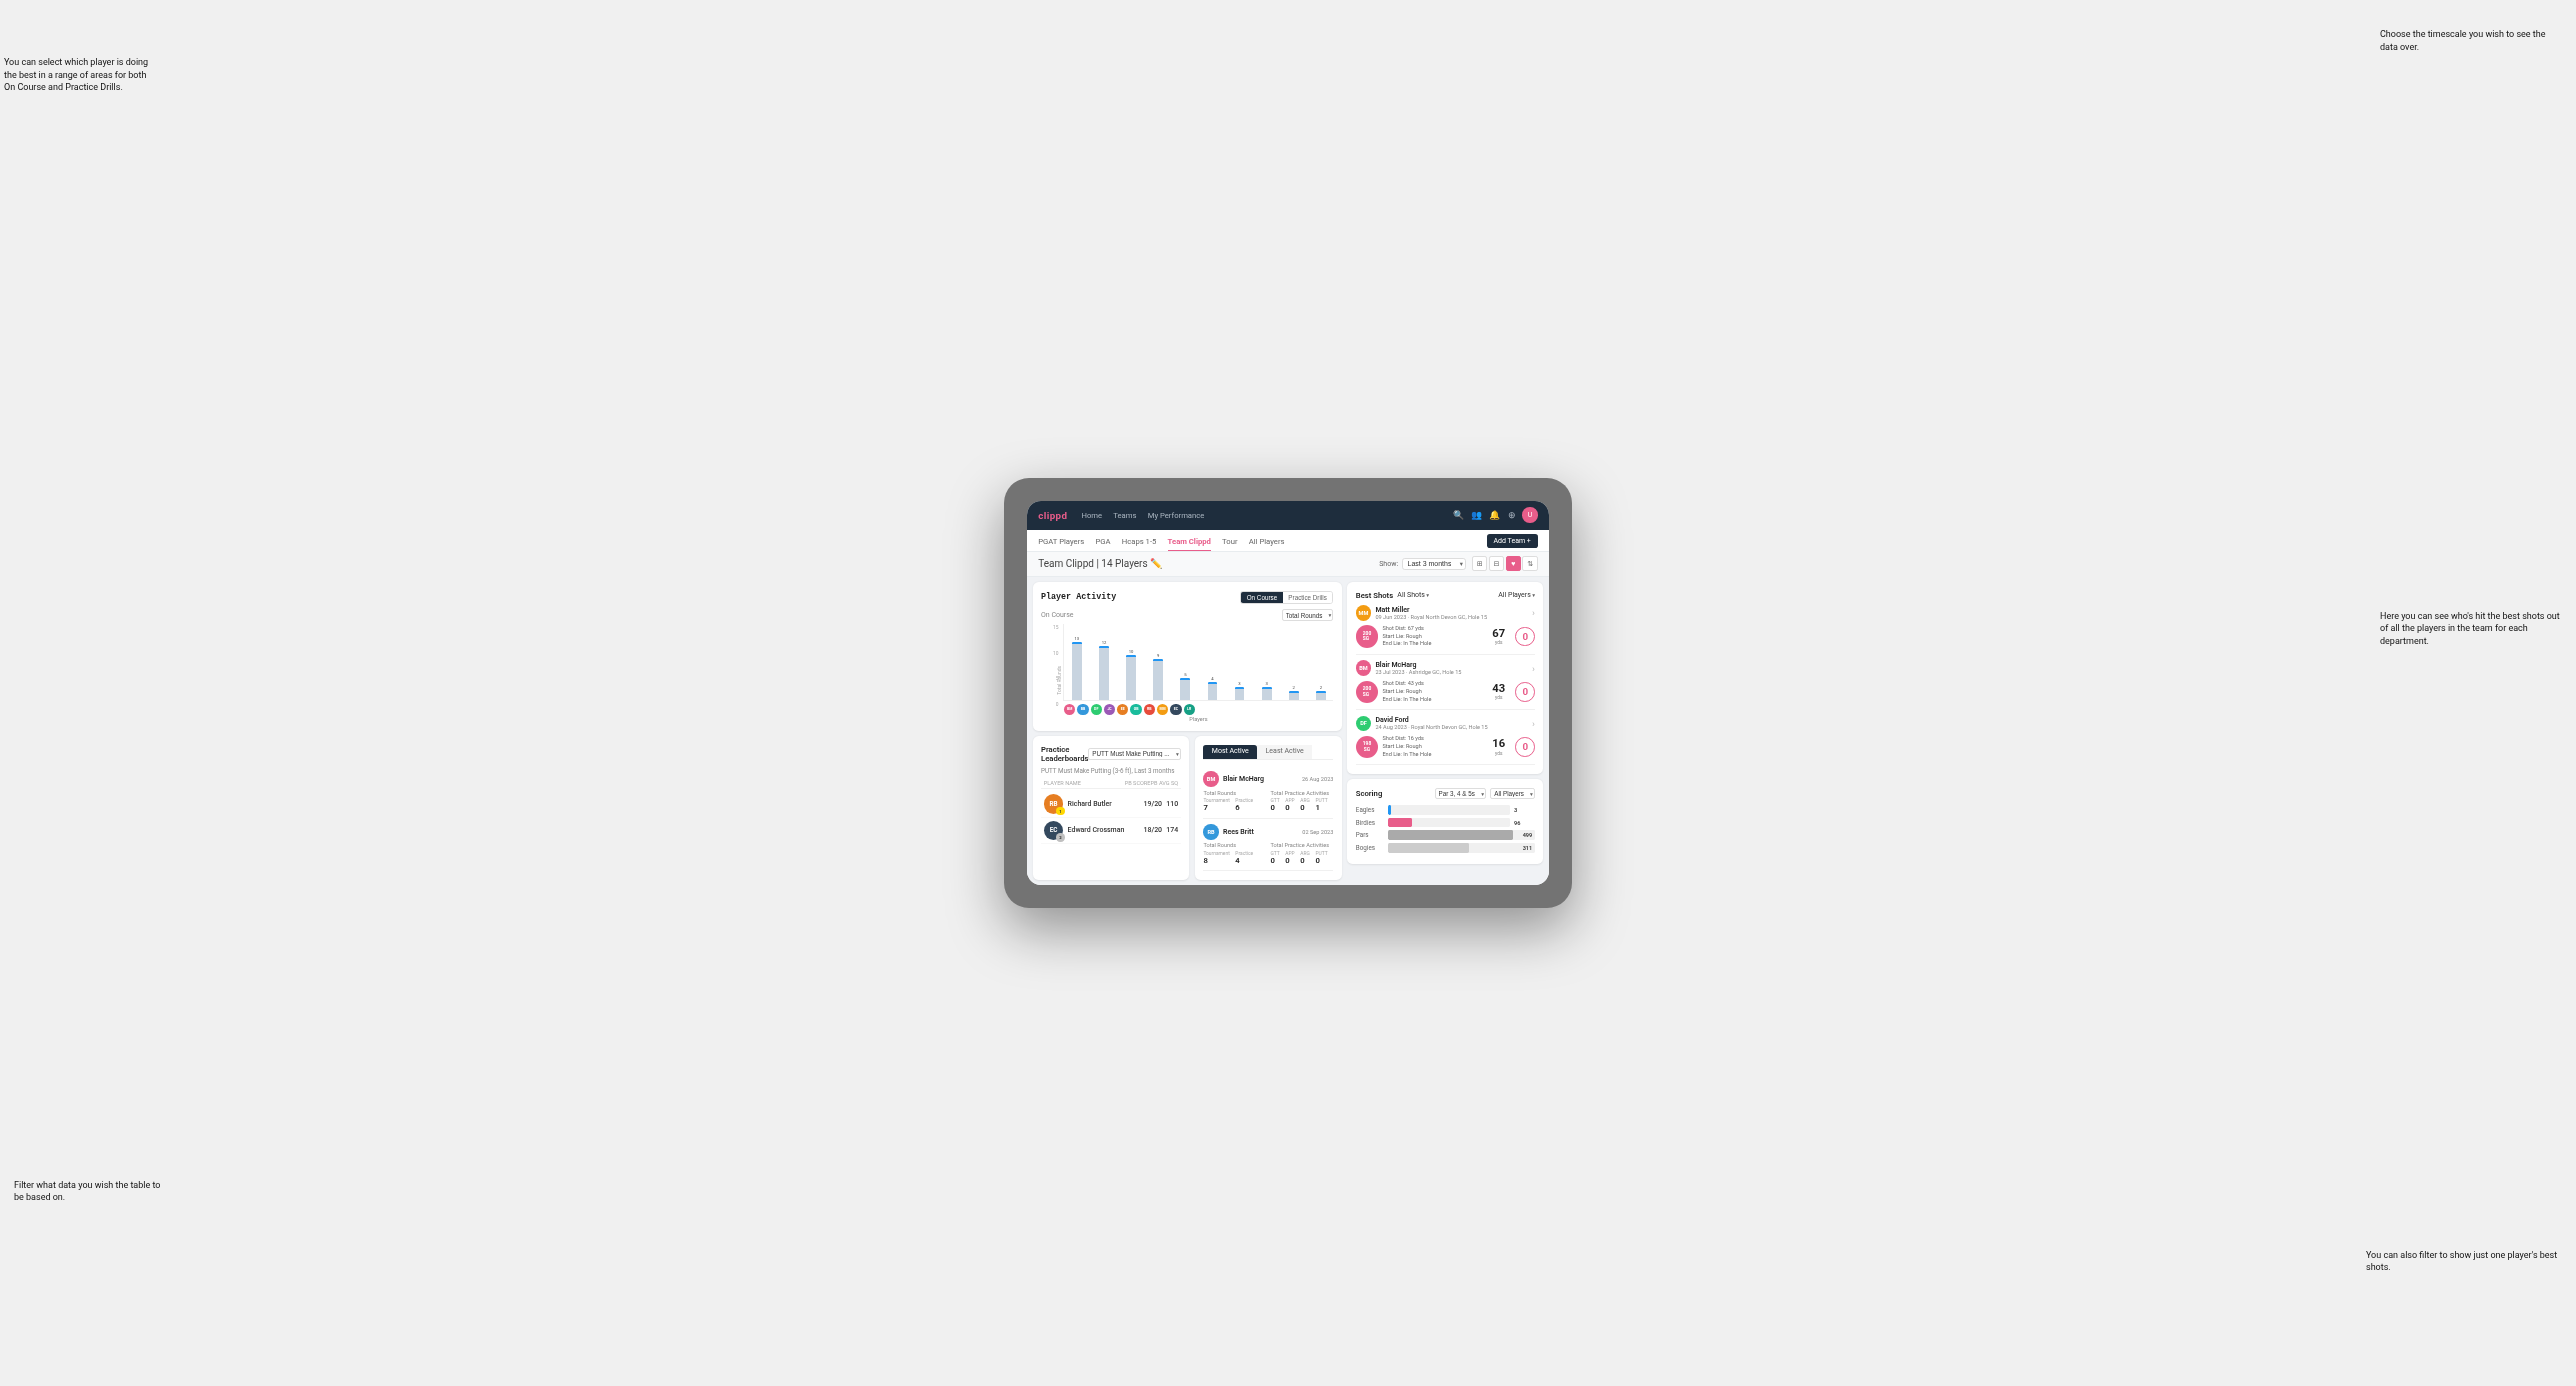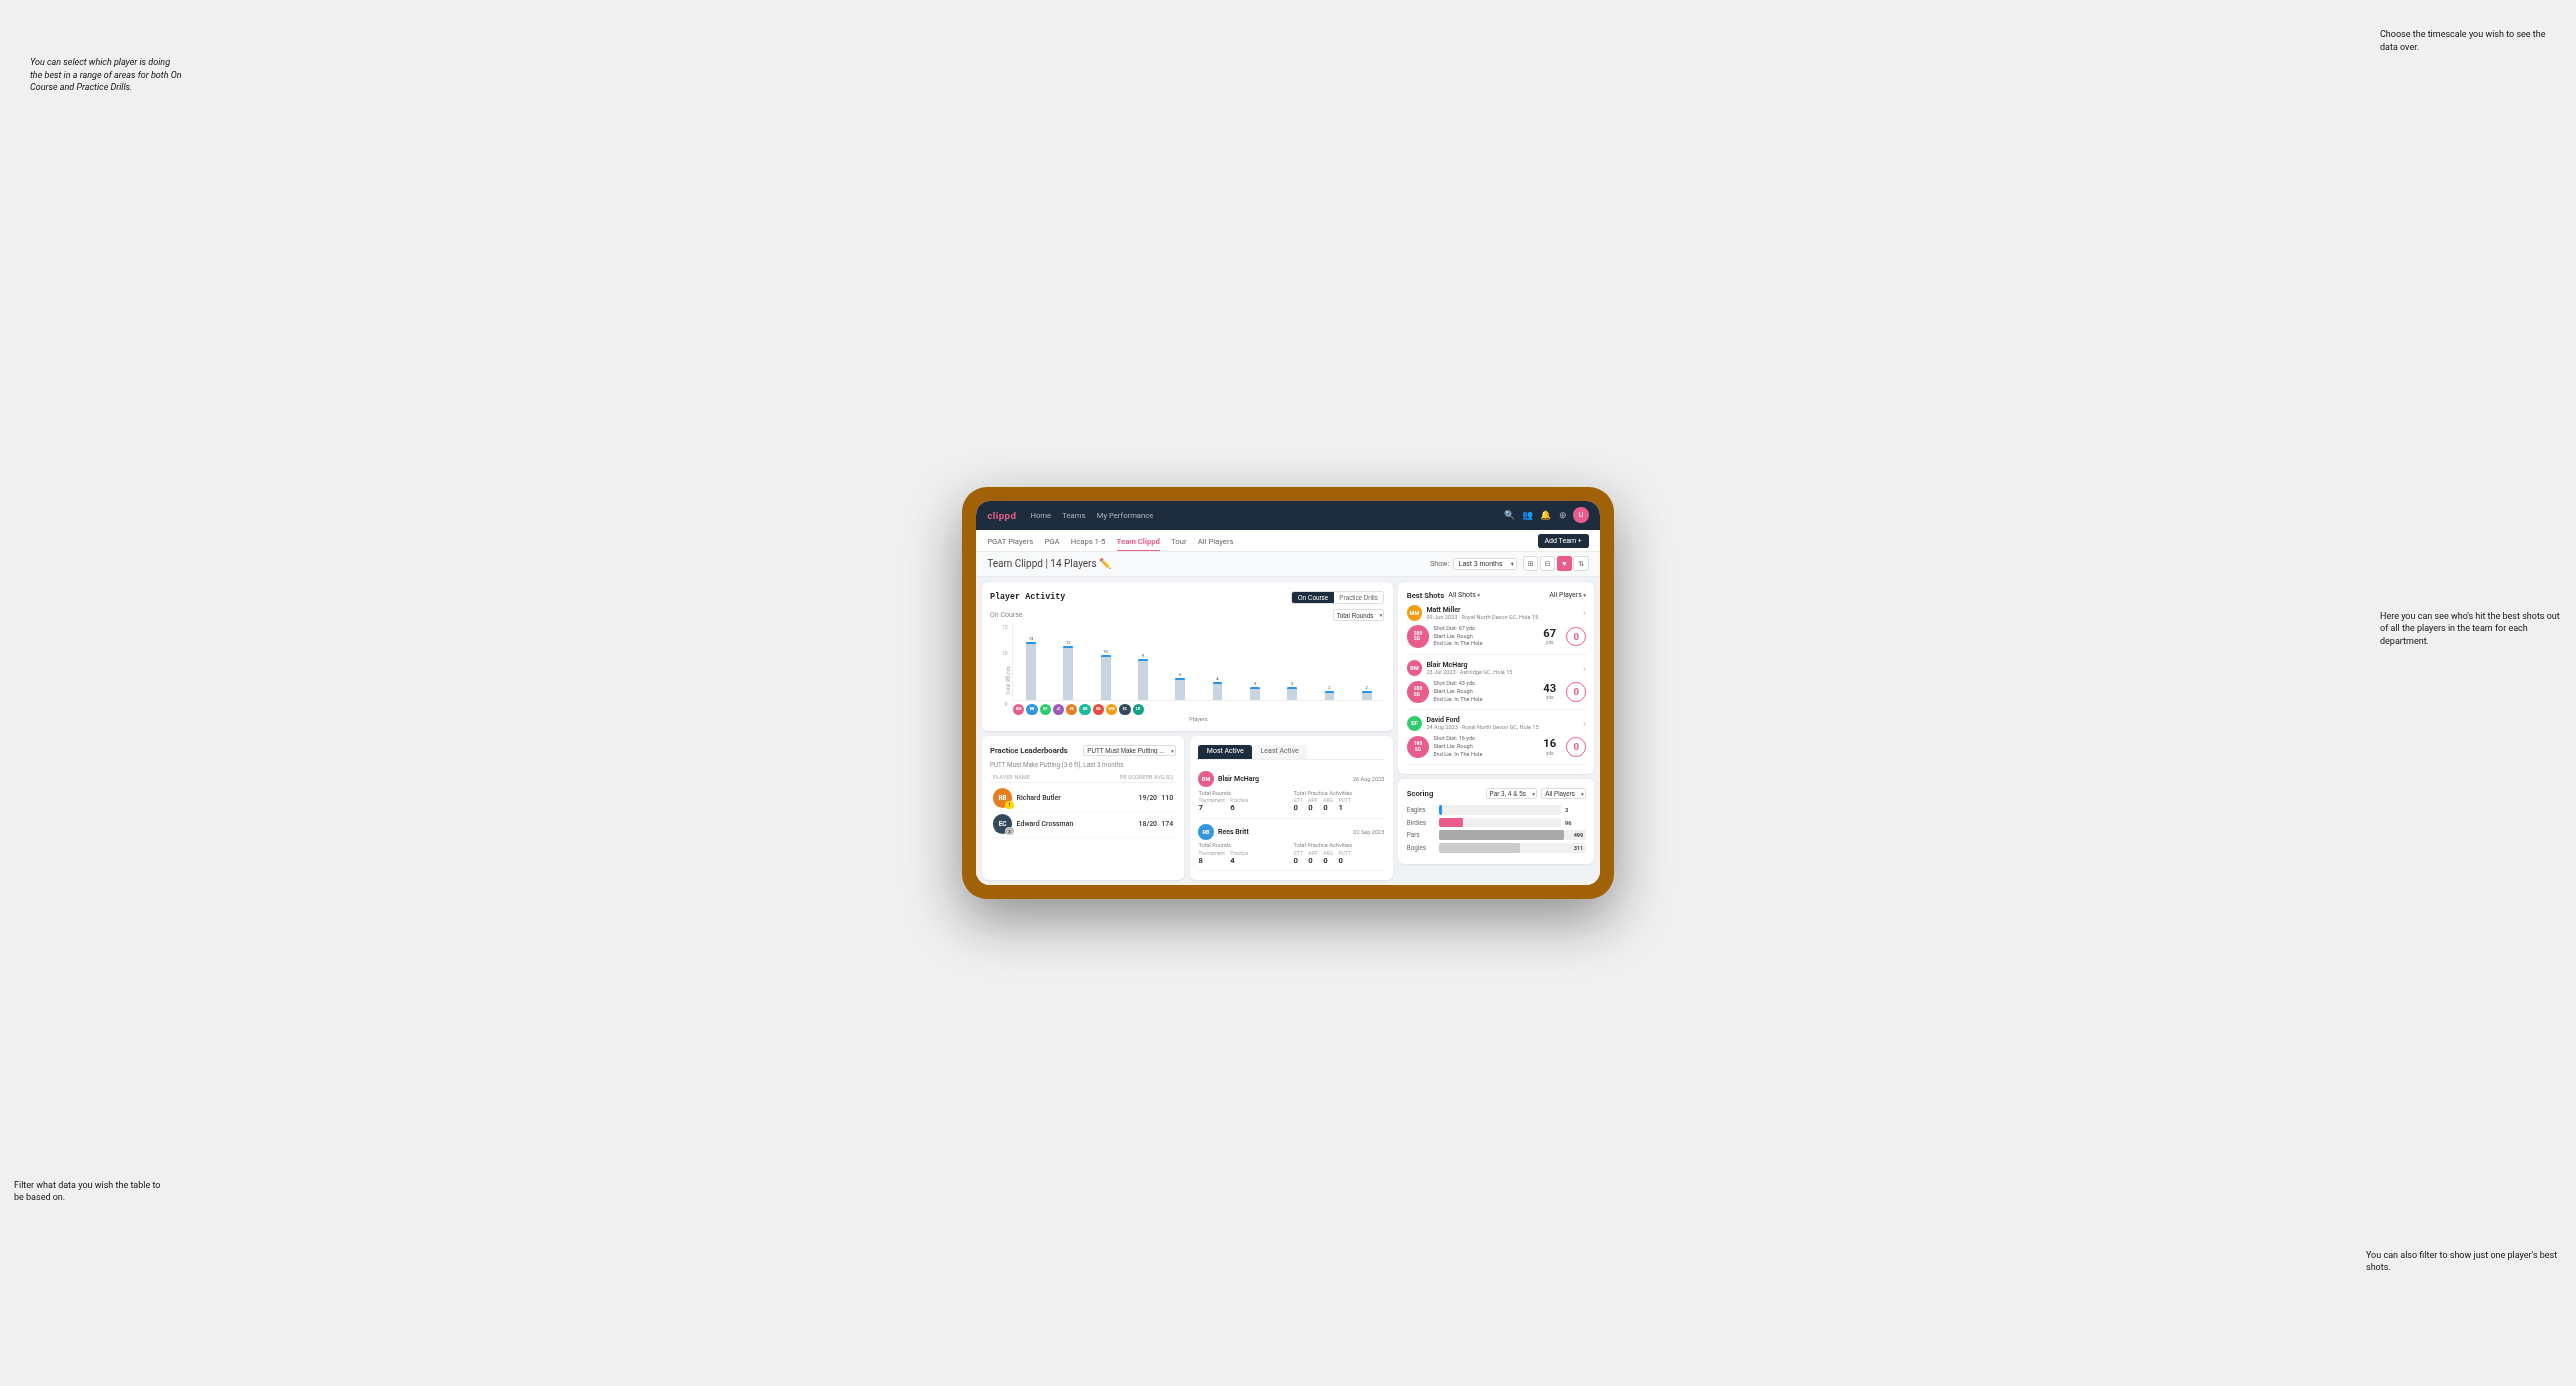--- a/index.html
+++ b/index.html
@@ -15,33 +15,33 @@
     }
 
     
     .annotation {
       position: absolute;
       font-size: 9px;
       color: #111;
       line-height: 1.4;
       max-width: 154px;
     }
-    .annotation-tl { top: 56px; left: 30px; font-style: italic; }
+    .annotation-tl { top: 56px; left: 4px; }
     .annotation-bl { bottom: 182px; left: 14px; }
     .annotation-tr { top: 28px; right: 14px; max-width: 182px; }
     .annotation-mr { top: 44%; right: 14px; max-width: 182px; }
     .annotation-br { bottom: 112px; right: 14px; max-width: 196px; }
 
     
     .tablet-frame {
-      background: #a16207;
+      background: #737373;
       border-radius: 25px;
-      padding: 14px;
+      padding: 23px;
       box-shadow: 0 21px 56px rgba(0,0,0,0.4);
-      width: 652px;
+      width: 568px;
       position: relative;
     }
     .tablet-screen {
       background: #fff;
       border-radius: 14px;
       overflow: hidden;
       width: 100%;
     }
 
     

